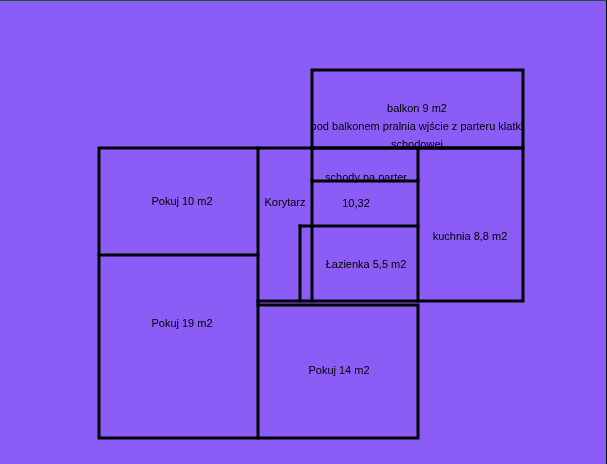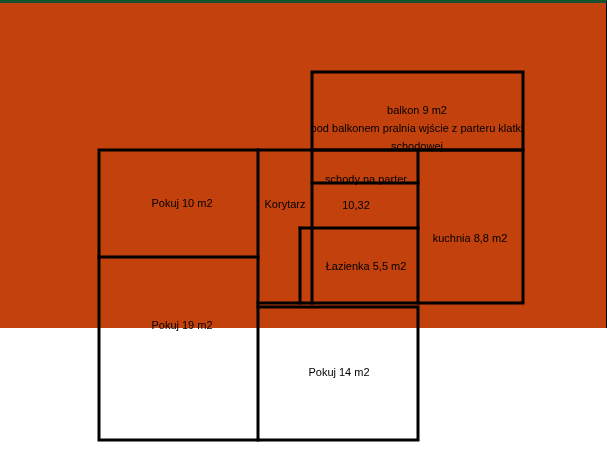--- a/index.html
+++ b/index.html
@@ -9,24 +9,24 @@
   }
   body {
     width: 607px;
     height: 464px;
     font-family: "Liberation Sans", sans-serif;
     overflow: hidden;
   }
   #page {
     position: relative;
     width: 607px;
-    height: 328px;
-    background: #c2410c;
+    height: 464px;
+    background: #8b5cf6;
     box-sizing: border-box;
-    border-top: 3px solid #14532d;
+    border-top: 1px solid #14532d;
     border-right: 1px solid #000000;
   }
   #floorplan {
     display: block;
     position: absolute;
     left: 0;
     top: 0;
   }
   .wall {
     stroke: #000000;

